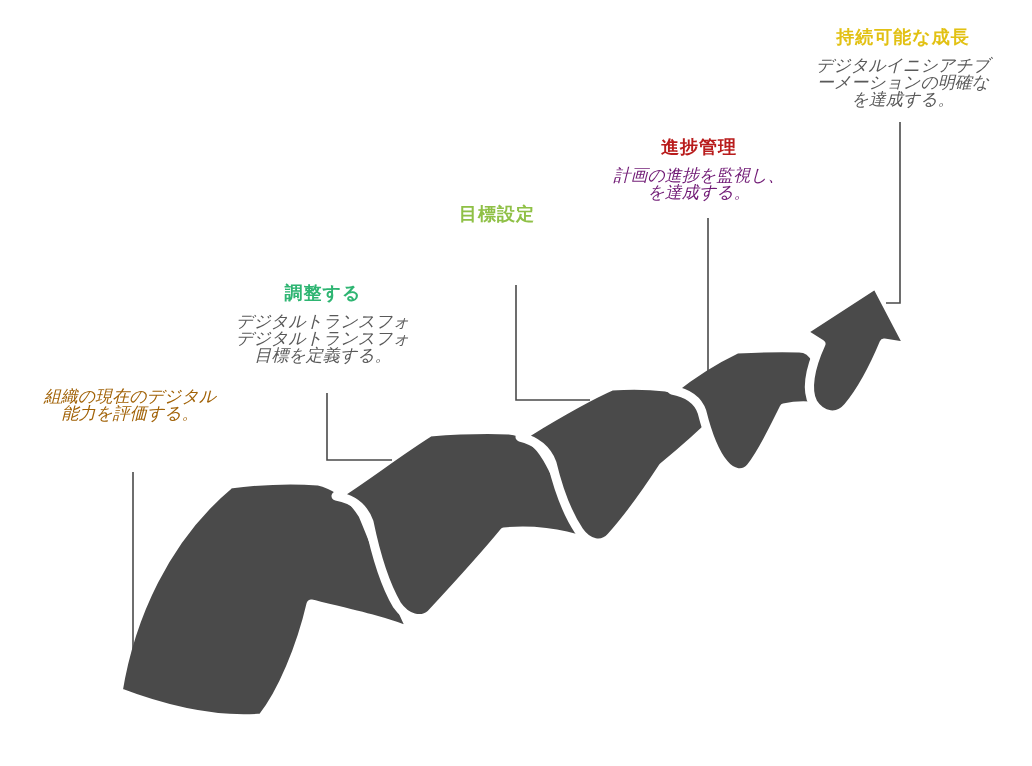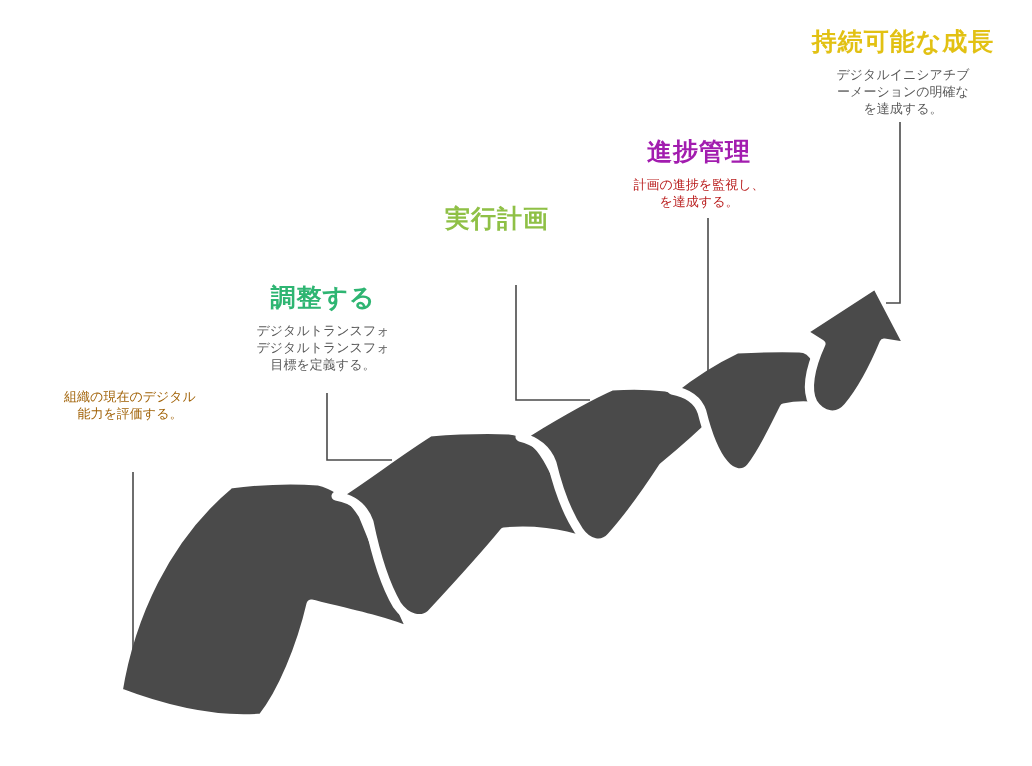--- a/index.html
+++ b/index.html
@@ -4,22 +4,22 @@
 <style>
   html,body{margin:0;padding:0;background:#ffffff;}
   .canvas{
     position:relative;width:1032px;height:766px;overflow:hidden;background:#ffffff;
     font-family:"Liberation Sans","DejaVu Sans",sans-serif;
   }
   .wave-svg{position:absolute;left:0;top:0;width:1032px;height:766px;}
   .hump{stroke-width:9;stroke-linejoin:round;stroke-linecap:round;}
   .leader{fill:none;stroke-width:1.6;}
   .step{position:absolute;transform:translateX(-50%);text-align:center;}
-  .step-title{font-size:25px;font-weight:bold;letter-spacing:1px;white-space:nowrap;margin:0 0 8px 0;}
-  .step-desc{font-size:13px;line-height:17px;white-space:nowrap;}
+  .step-title{font-size:18px;font-weight:bold;letter-spacing:1px;white-space:nowrap;margin:0 0 8px 0;}
+  .step-desc{font-size:17px;line-height:17px;white-space:nowrap;font-style:italic;}
 </style>
 </head>
 <body>
 
 <div class="canvas">
 
   <svg class="wave-svg" viewBox="0 0 1032 766" xmlns="http://www.w3.org/2000/svg">
 
     <path class="hump" d="M 118 692
              C 130 618 165 538 230 484
@@ -85,26 +85,26 @@
   <div class="step" style="left:323px;top:281px">
     <div class="step-title" style="color: rgb(46, 181, 114);">調整する</div>
     <div class="step-desc" style="color: rgb(89, 89, 89);">
       <div>デジタルトランスフォ</div>
       <div>デジタルトランスフォ</div>
       <div>目標を定義する。</div>
     </div>
   </div>
 
   <div class="step" style="left:497px;top:202px">
-    <div class="step-title" style="color: rgb(143, 192, 70);">実行計画</div>
+    <div class="step-title" style="color: rgb(143, 192, 70);">目標設定</div>
   </div>
 
   <div class="step" style="left:699px;top:135px">
-    <div class="step-title" style="color: #a21caf;">進捗管理</div>
-    <div class="step-desc" style="color: #b91c1c; text-align: center;">
+    <div class="step-title" style="color: #b91c1c;">進捗管理</div>
+    <div class="step-desc" style="color: #701a75; text-align: center;">
       <div>計画の進捗を監視し、</div>
       <div>を達成する。</div>
     </div>
   </div>
 
   <div class="step" style="left:903px;top:25px">
     <div class="step-title" style="color: rgb(226, 193, 19);">持続可能な成長</div>
     <div class="step-desc" style="color: rgb(89, 89, 89);">
       <div>デジタルイニシアチブ</div>
       <div>ーメーションの明確な</div>

